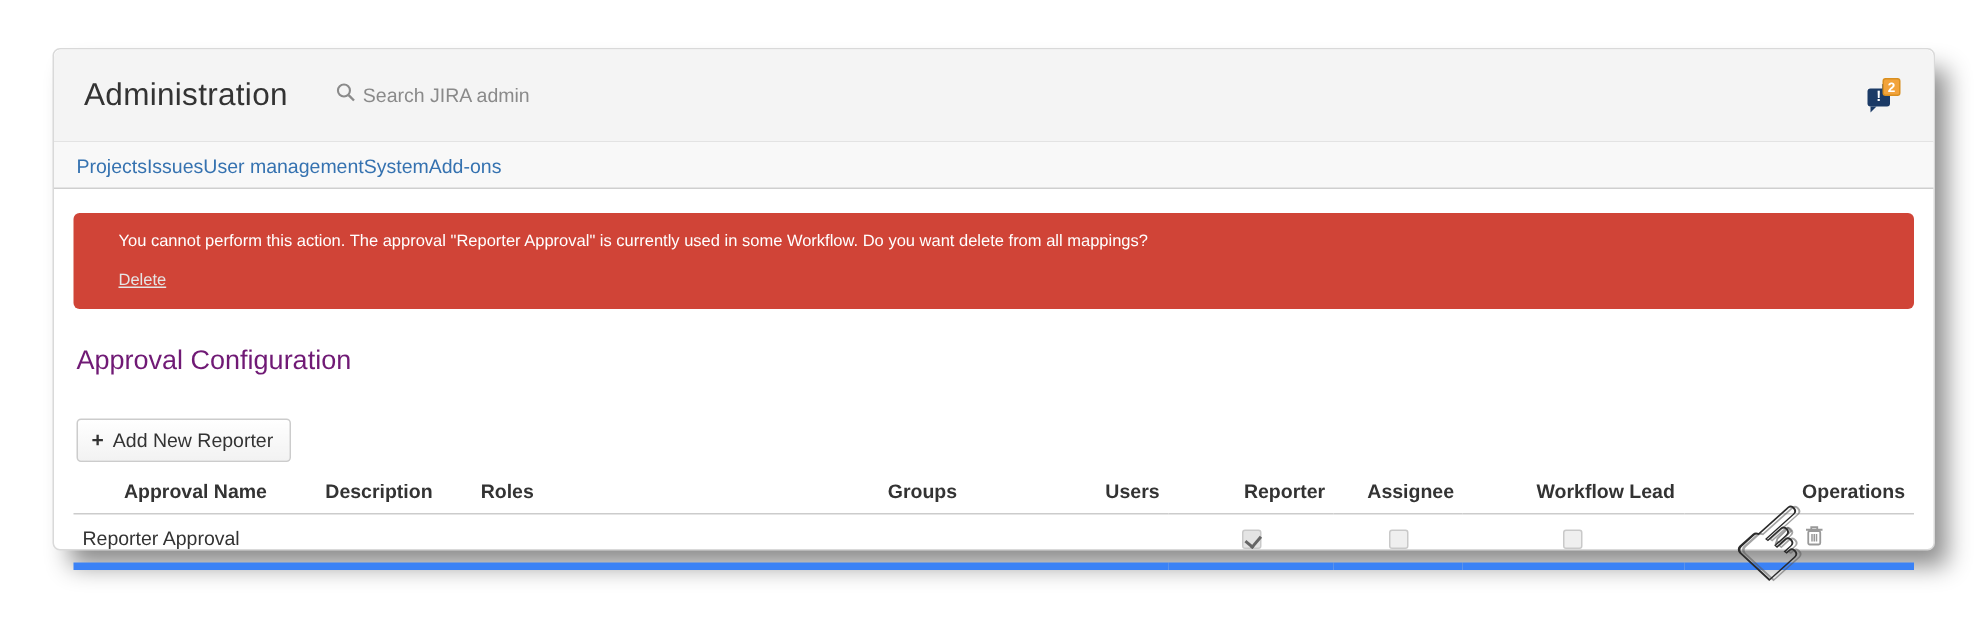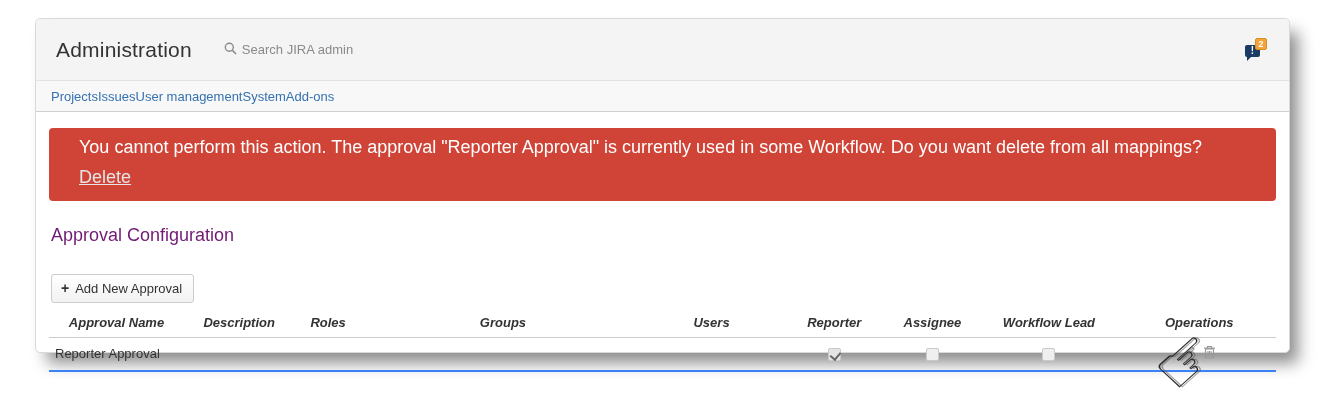--- a/index.html
+++ b/index.html
@@ -5,21 +5,21 @@
   * { margin: 0; padding: 0; box-sizing: border-box; }
   html, body {
     width: 1325px; height: 412px;
     background: #ffffff;
     font-family: "Liberation Sans", sans-serif;
     overflow: hidden;
     position: relative;
   }
   .window {
     position: absolute;
-    left: 35px; top: 18px;
+    left: 35px; top: 32px;
     width: 1255px; height: 335px;
     background: #ffffff;
     border: 1px solid #d9d9d9;
     border-radius: 5px;
     box-shadow: 10px 12px 16px -2px rgba(0,0,0,0.45);
   }
   
   .app-header {
     height: 62px;
     background: #f4f4f4;
@@ -114,21 +114,21 @@
     text-decoration: none;
     cursor: pointer;
   }
   
   .page-body { padding: 16px 13px 0 13px; }
   .error-banner {
     background: #d04437;
     border-radius: 4px;
     color: #ffffff;
     padding: 11px 30px 13px 30px;
-    font-size: 18px;
+    font-size: 11px;
   }
   .error-banner .msg { line-height: 16px; }
   .error-banner .action {
     display: inline-block;
     margin-top: 12px;
     color: #e5e5e5;
     text-decoration: underline;
     cursor: pointer;
   }
   .section-heading {
@@ -154,30 +154,29 @@
   .add-btn .plus { font-weight: bold; font-size: 14px; color: #333; }
   
   table.approvals {
     width: 100%;
     margin-top: 7px;
     border-collapse: collapse;
     font-size: 13px;
     color: #333;
   }
   table.approvals th {
-    text-align: center;
+    text-align: right;
     font-weight: bold;
     padding: 5px 6px 7px 6px;
     border-bottom: 1px solid #cccccc;
     white-space: nowrap;
-    font-style: italic;
   }
   table.approvals td {
     padding: 7px 6px 8px 6px;
-    border-bottom: 2px solid #3b82f6;
+    border-bottom: 5px solid #3b82f6;
   }
   th.center, td.center { text-align: center; }
   
   .cbx {
     display: inline-block;
     width: 13px; height: 13px;
     background: #efefef;
     border: 1px solid #c9c9c9;
     border-radius: 2px;
     position: relative;
@@ -243,21 +242,21 @@
 
     <div class="error-banner">
       <div class="msg">You cannot perform this action. The approval "Reporter Approval" is currently used in some Workflow. Do you want delete from all mappings?</div>
       <a class="action">Delete</a>
     </div>
 
     <h1 class="section-heading">Approval Configuration</h1>
 
     <button class="add-btn">
       <span class="plus">+</span>
-      <span>Add New Approval</span>
+      <span>Add New Reporter</span>
     </button>
 
     <table class="approvals">
       <colgroup>
         <col style="width:11%">
           <col style="width:9%">
           <col style="width:5.5%">
         <col style="width:23%">
           <col style="width:11%">
           <col style="width:9%">

